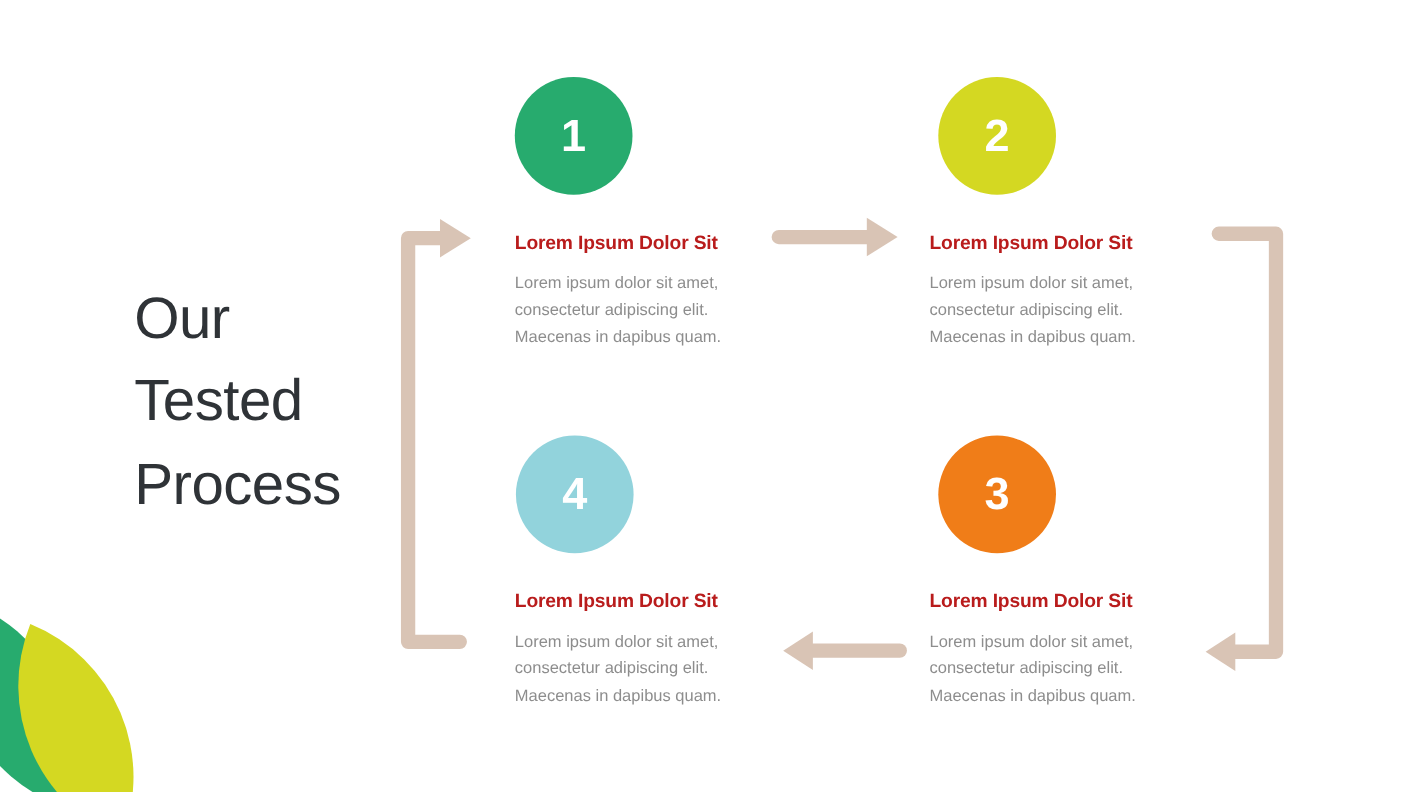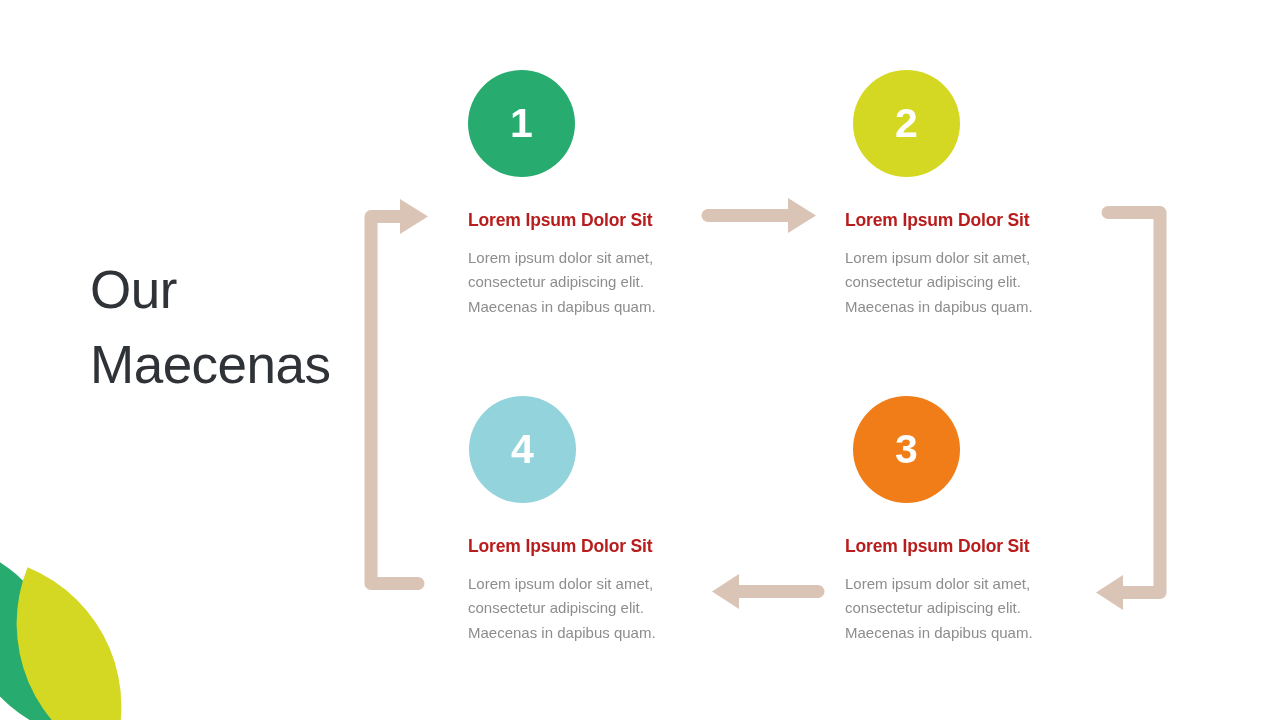--- a/index.html
+++ b/index.html
@@ -50,21 +50,21 @@
   .title {
     position: absolute;
     left: 90px;
     top: 252px;
     width: 250px;
     font-size: 53px;
     font-weight: 300;
     line-height: 1.42;
     letter-spacing: -0.5px;
   }
-  .title-line { display: block; }
+  .title-line { display: block; margin-left: 32px; }
 
   
   .step {
     position: absolute;
     width: 240px;
   }
   .step-1 { left: 468px; top: 70px; }
   .step-2 { left: 845px; top: 70px; }
   .step-4 { left: 468px; top: 396px; }
   .step-3 { left: 845px; top: 396px; }
@@ -118,21 +118,22 @@
 
 <div id="slide">
 
   <div class="leaves">
     <div class="leaf leaf-green" style="background: rgb(39, 171, 110);"></div>
     <div class="leaf leaf-yellow" style="background: rgb(212, 216, 34);"></div>
   </div>
 
   <div class="title" style="color: rgb(47, 51, 55);">
     <span class="title-line">Our</span>
-    <span class="title-line">Maecenas</span>
+    <span class="title-line">Tested</span>
+    <span class="title-line">Process</span>
   </div>
 
   <svg class="arrow-svg arrow-left-svg" width="90" height="420" viewBox="0 0 90 420">
     <path d="M 66 398 L 19 398 A 9 9 0 0 1 10 389 L 10 31 A 9 9 0 0 1 19 22 L 51 22 L 51 31 L 19 31 L 19 389 L 66 389 Z" fill="none"></path>
     <path d="M 66 393.5 L 19 393.5 L 19 26.5 L 51 26.5" fill="none" stroke="#d9c4b5" stroke-width="13" stroke-linecap="round" stroke-linejoin="round"></path>
     <polygon points="48,9 48,44 76,26.5" fill="#d9c4b5"></polygon>
   </svg>
 
   <svg class="arrow-svg arrow-right-svg" width="95" height="420" viewBox="0 0 95 420">
     <path d="M 18 22.5 L 70 22.5 L 70 402.5 L 30 402.5" fill="none" stroke="#d9c4b5" stroke-width="13" stroke-linecap="round" stroke-linejoin="round"></path>

